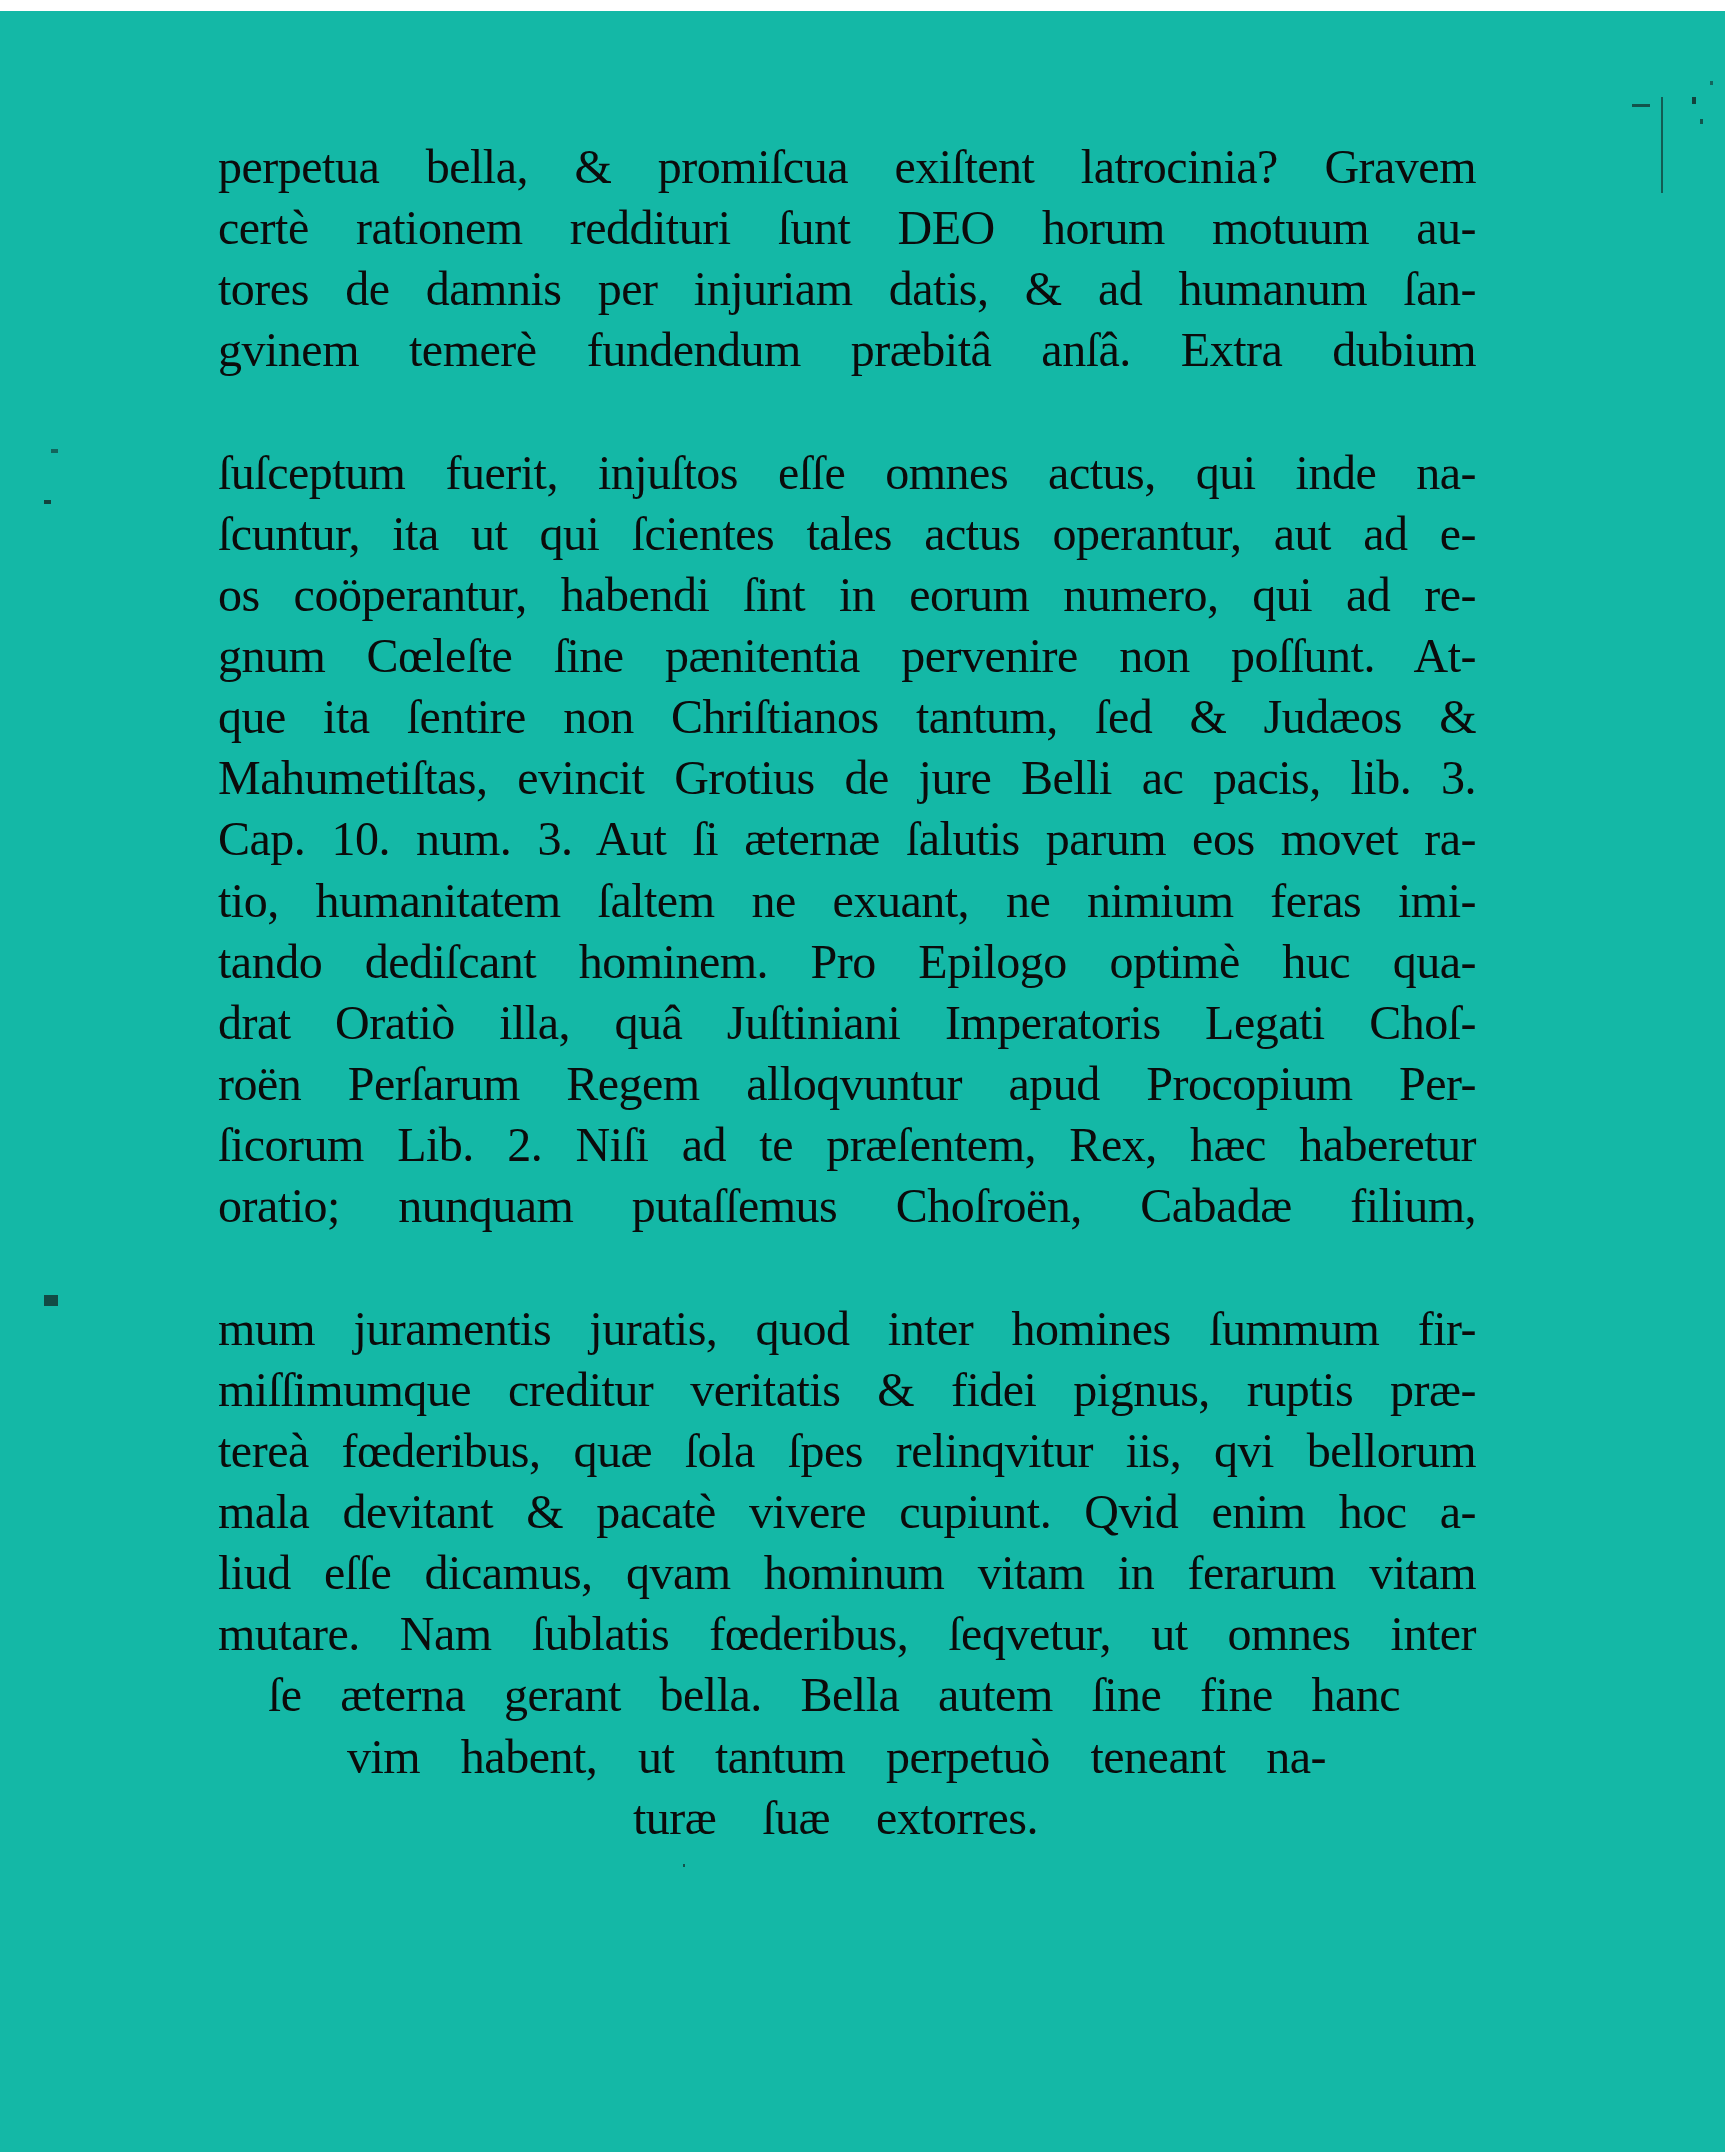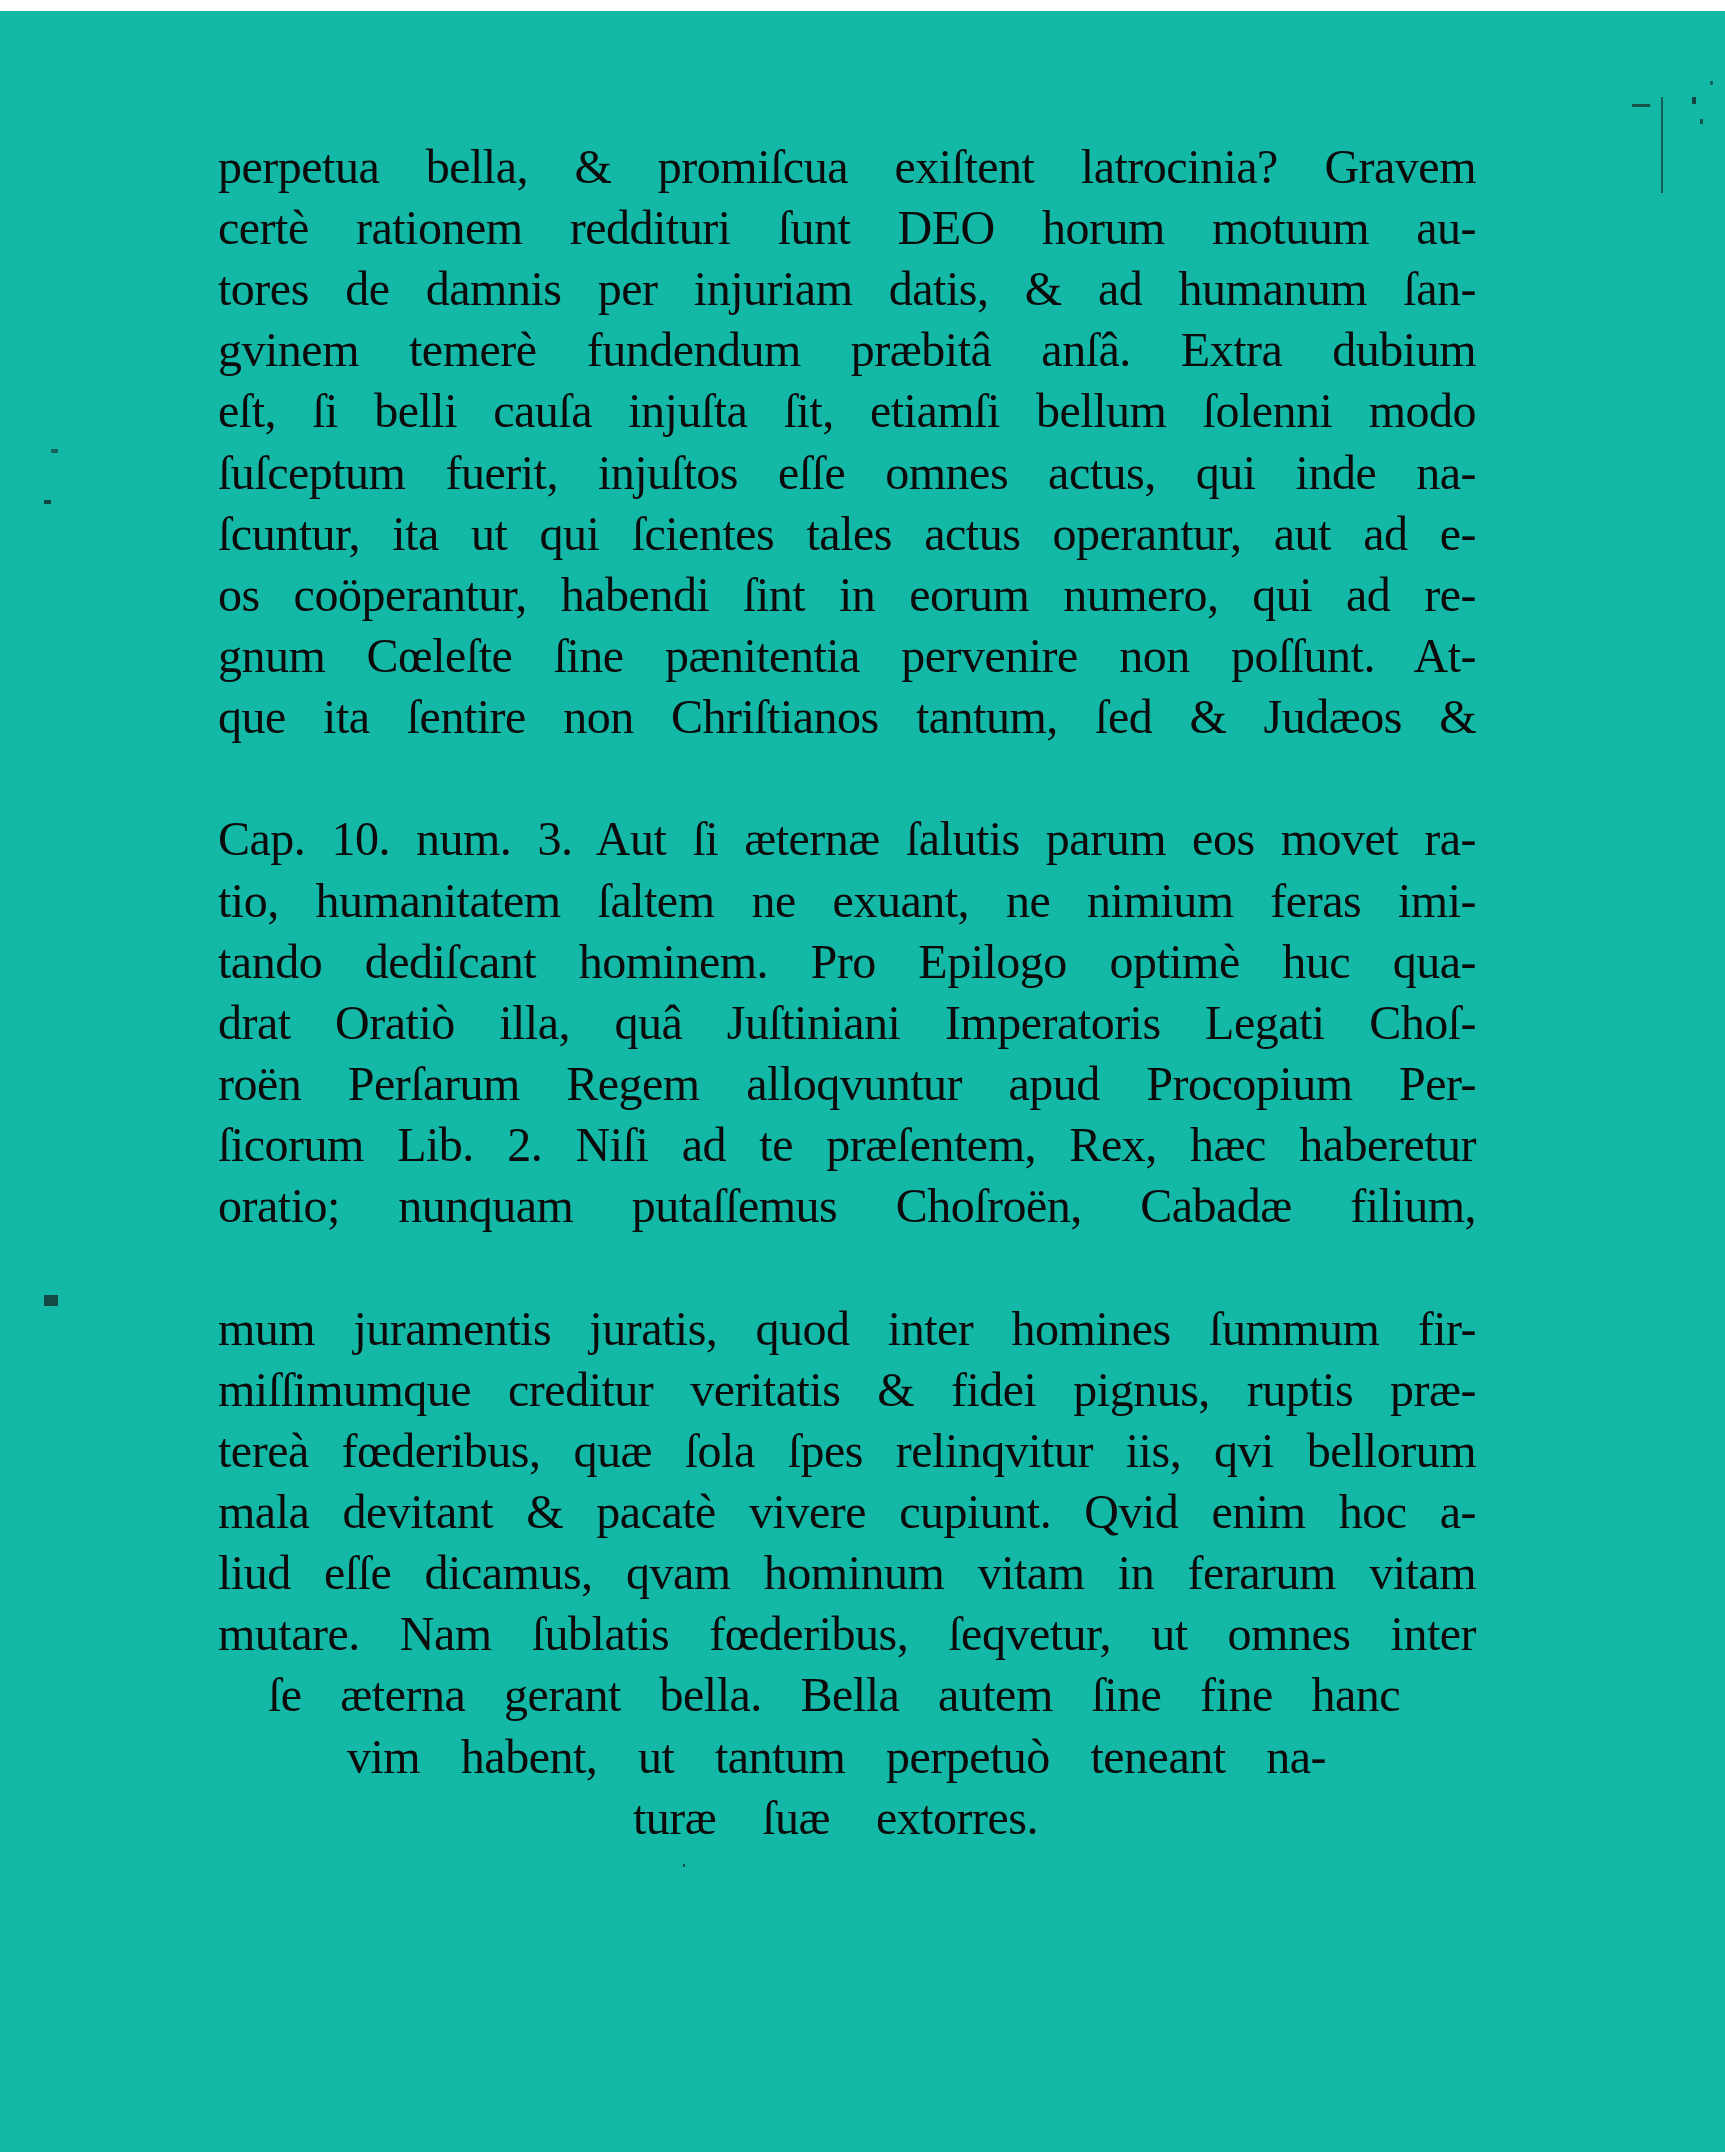--- a/index.html
+++ b/index.html
@@ -44,26 +44,26 @@
 </style>
 </head>
 <body>
 
 <div class="page">
 
   <div class="line body" style="top:125px">perpetua bella, &amp; promiſcua exiſtent latrocinia? Gravem</div>
   <div class="line body" style="top:186px">certè rationem reddituri ſunt DEO horum motuum au-</div>
   <div class="line body" style="top:247px">tores de damnis per injuriam datis, &amp; ad humanum ſan-</div>
   <div class="line body" style="top:308px">gvinem temerè fundendum præbitâ anſâ.  Extra dubium</div>
-  <div class="line body" style="top:369px">eſt, ſi belli cauſa injuſta ſit, etiamſi bellum ſolenni modo</div>
   <div class="line body" style="top:431px">ſuſceptum fuerit, injuſtos eſſe omnes actus, qui inde na-</div>
   <div class="line body" style="top:492px">ſcuntur, ita ut qui ſcientes tales actus operantur, aut ad e-</div>
   <div class="line body" style="top:614px">gnum Cœleſte ſine pænitentia pervenire non poſſunt. At-</div>
   <div class="line body" style="top:553px">os coöperantur, habendi ſint in eorum numero, qui ad re-</div>
   <div class="line body" style="top:675px">que ita ſentire non Chriſtianos tantum, ſed &amp; Judæos &amp;</div>
+  <div class="line body" style="top:736px">Mahumetiſtas, evincit Grotius de jure Belli ac pacis, lib. 3.</div>
   <div class="line body" style="top:797px">Cap. 10. num. 3.  Aut ſi æternæ ſalutis parum eos movet ra-</div>
   <div class="line body" style="top:859px">tio, humanitatem ſaltem ne exuant, ne nimium feras imi-</div>
   <div class="line body" style="top:920px">tando dediſcant hominem.  Pro Epilogo optimè huc qua-</div>
   <div class="line body" style="top:981px">drat Oratiò illa, quâ Juſtiniani Imperatoris Legati Choſ-</div>
   <div class="line body" style="top:1042px">roën Perſarum Regem alloqvuntur apud Procopium Per-</div>
   <div class="line body" style="top:1103px">ſicorum Lib. 2.  Niſi ad te præſentem, Rex, hæc haberetur</div>
   <div class="line body" style="top:1164px">oratio; nunquam putaſſemus Choſroën, Cabadæ filium,</div>
   <div class="line body" style="top:1287px">mum juramentis juratis, quod inter homines ſummum fir-</div>
   <div class="line body" style="top:1348px">miſſimumque creditur veritatis &amp; fidei pignus, ruptis præ-</div>
   <div class="line body" style="top:1470px">mala devitant &amp; pacatè vivere cupiunt.  Qvid enim hoc a-</div>

